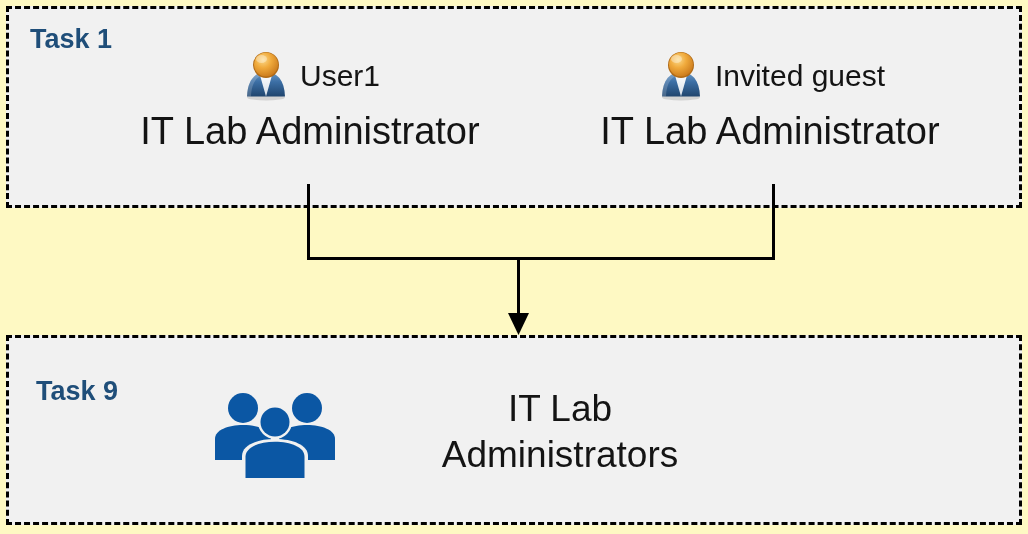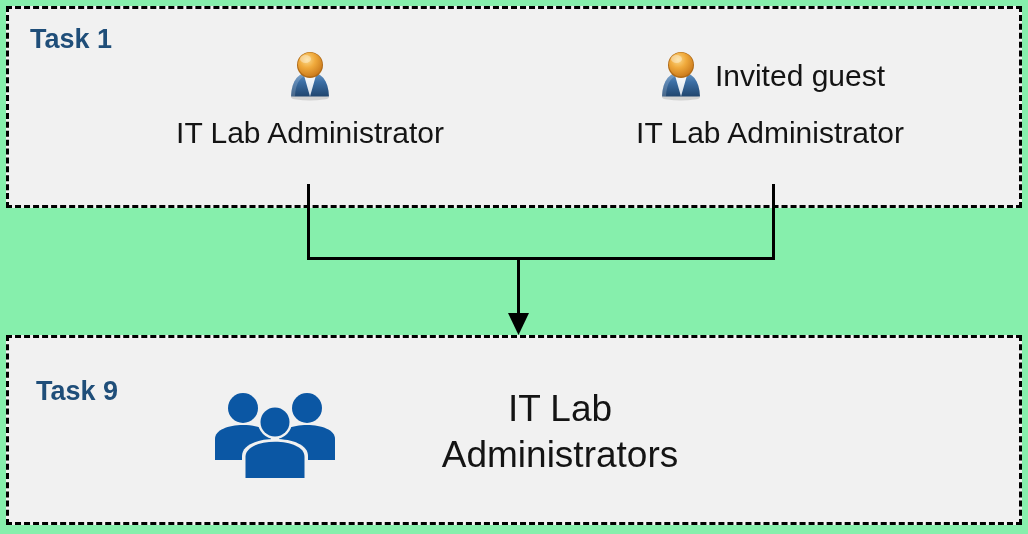--- a/index.html
+++ b/index.html
@@ -9,21 +9,21 @@
     background: #ffffff;
   }
   body {
     font-family: "Liberation Sans", sans-serif;
   }
 
   #canvas {
     position: relative;
     width: 1028px;
     height: 534px;
-    background: #86efac;
+    background: #fef9c3;
     overflow: hidden;
   }
 
   
   .task-box {
     position: absolute;
     box-sizing: border-box;
     background: #F1F1F1;
     border: 3px dashed #000000;
   }
@@ -53,24 +53,24 @@
     align-items: center;
     justify-content: center;
     gap: 8px;
   }
   .person-name {
     font-size: 30px;
     color: #141414;
     line-height: 1.05;
   }
   .person-role {
-    font-size: 30px;
+    font-size: 38px;
     color: #141414;
     line-height: 1.18;
-    margin-top: 13px;
+    margin-top: 7px;
   }
   #person-user1        { left: 130px; top: 50px;  width: 360px; }
   #person-invitedguest { left: 590px; top: 50px;  width: 360px; }
 
   .avatar-icon { display: block; width: 52px; height: 52px; flex: 0 0 52px; }
 
   
   #group-icon-wrap {
     position: absolute;
     left: 213px;
@@ -133,20 +133,21 @@
           </defs>
           <ellipse cx="26" cy="47.5" rx="19" ry="3" fill="#000000" opacity="0.12"></ellipse>
           <path d="M26 22c-11 0-18.5 8-19 24.5h38C44.5 30 37 22 26 22z" fill="url(#bodyGrad1)"></path>
           <path d="M26 22c-11 0-18.5 8-19 24.5h4C11.5 32 17.5 25 26 25z" fill="#FFFFFF" opacity="0.18"></path>
           <path d="M19.5 23.5L26 46.5l6.5-23c-2 1.6-4.2 2.3-6.5 2.3s-4.5-.7-6.5-2.3z" fill="url(#collarGrad1)"></path>
           <circle cx="26" cy="15" r="13" fill="#B06A16"></circle>
           <circle cx="26" cy="14.6" r="12" fill="url(#headGrad1)"></circle>
           <ellipse cx="21.5" cy="9" rx="5.5" ry="4" fill="#FFFFFF" opacity="0.35"></ellipse>
         </svg>
       </span>
+      <span class="person-name">User1</span>
     </div>
     <div class="person-role">IT Lab Administrator</div>
   </div>
 
   <div id="person-invitedguest" class="person">
     <div class="person-top">
       <span class="avatar-icon">
         <svg viewBox="0 0 52 52" xmlns="http://www.w3.org/2000/svg">
           <defs>
             <radialGradient id="headGrad2" cx="38%" cy="30%" r="75%">

